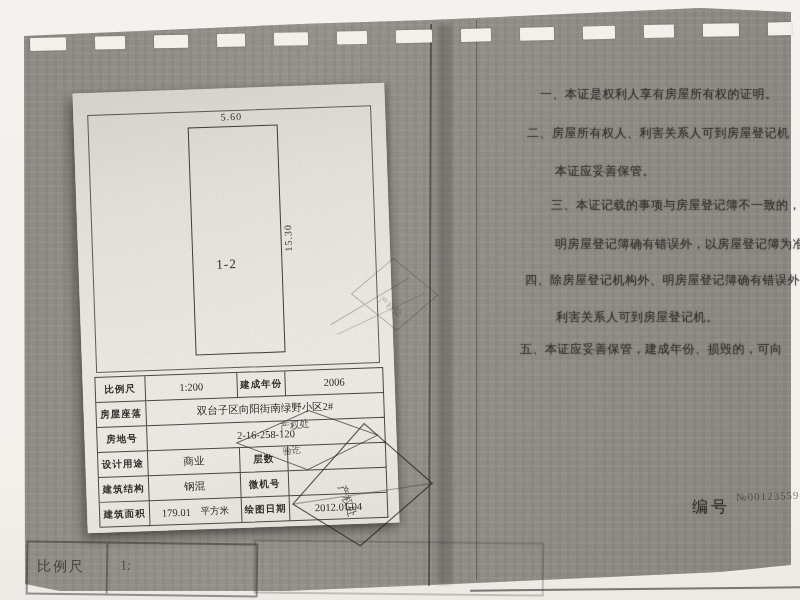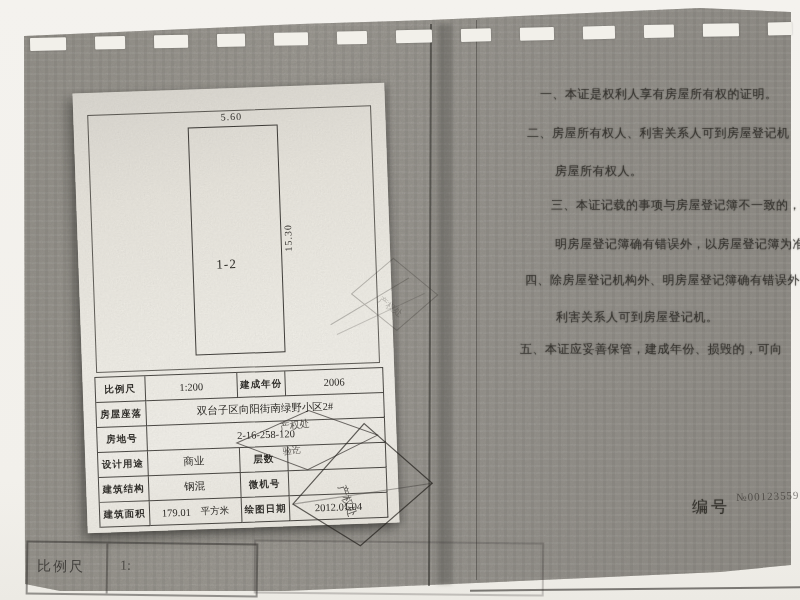--- a/index.html
+++ b/index.html
@@ -108,21 +108,21 @@
       <div class="dash" style="width: 34px;"></div>
       <div class="dash" style="width: 32px;"></div>
       <div class="dash" style="width: 30px;"></div>
       <div class="dash" style="width: 36px;"></div>
       <div class="dash" style="width: 24px;"></div>
     </div>
 
   <div id="notes-host">
       <div class="note-line" style="left: 540px; top: 86px;">一、本证是权利人享有房屋所有权的证明。</div>
       <div class="note-line" style="left: 527px; top: 125px;">二、房屋所有权人、利害关系人可到房屋登记机</div>
-      <div class="note-line" style="left: 555px; top: 163px;">房屋所有权人。</div>
+      <div class="note-line" style="left: 555px; top: 163px;">本证应妥善保管。</div>
       <div class="note-line" style="left: 551px; top: 197px;">三、本证记载的事项与房屋登记簿不一致的，除</div>
       <div class="note-line" style="left: 555px; top: 236px;">明房屋登记簿确有错误外，以房屋登记簿为准。</div>
       <div class="note-line" style="left: 525px; top: 272px;">四、除房屋登记机构外、明房屋登记簿确有错误外</div>
       <div class="note-line" style="left: 556px; top: 309px;">利害关系人可到房屋登记机。</div>
       <div class="note-line" style="left: 520px; top: 341px;">五、本证应妥善保管，建成年份、损毁的，可向</div>
     </div>
   <div class="serial">编号</div>
   <div class="serial-num">№00123559</div>
 
   <div class="ghost-box">

